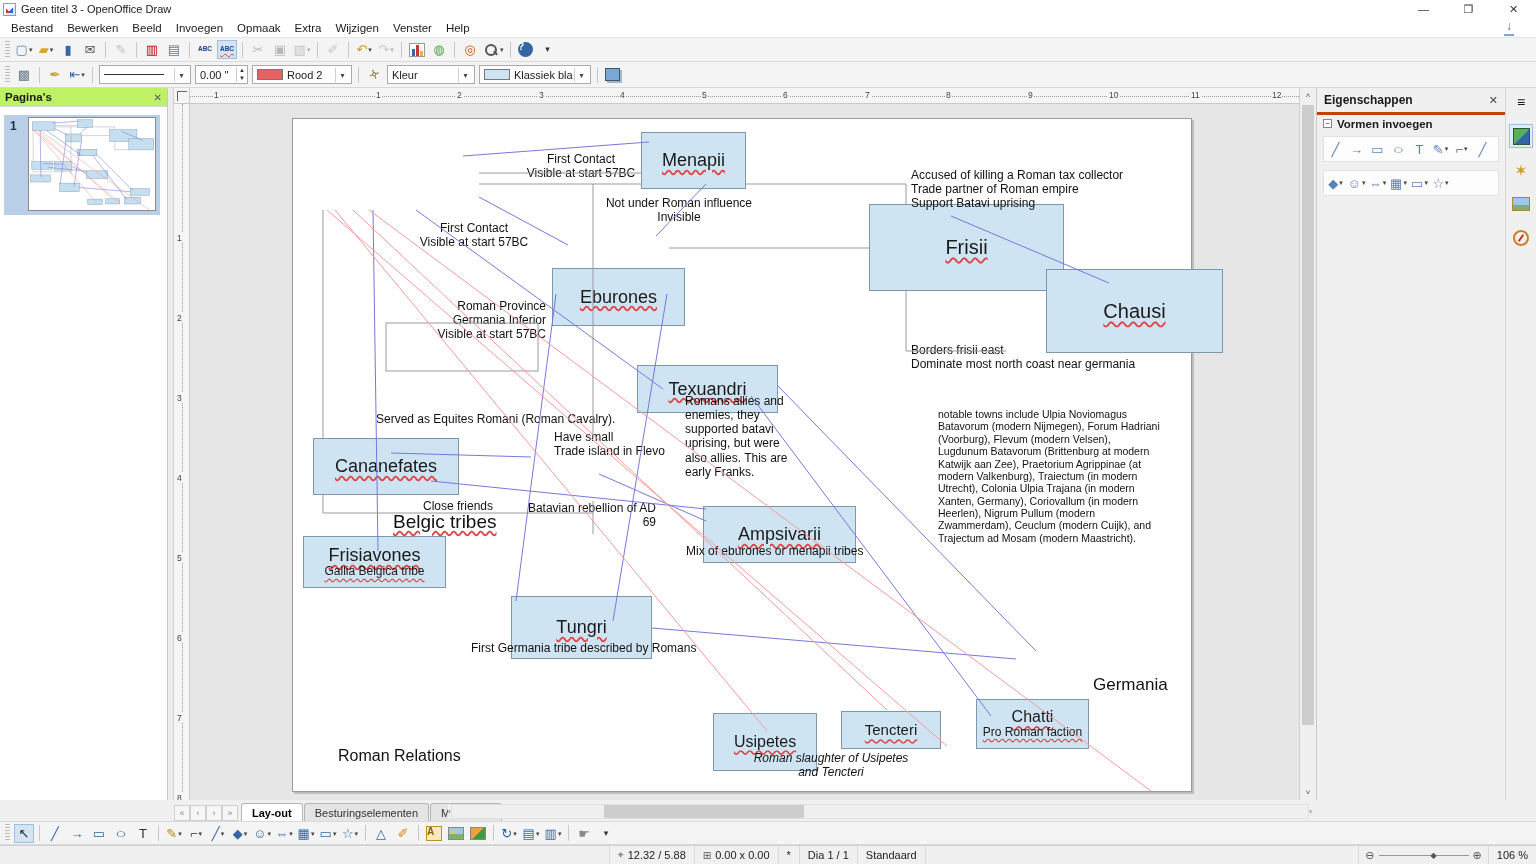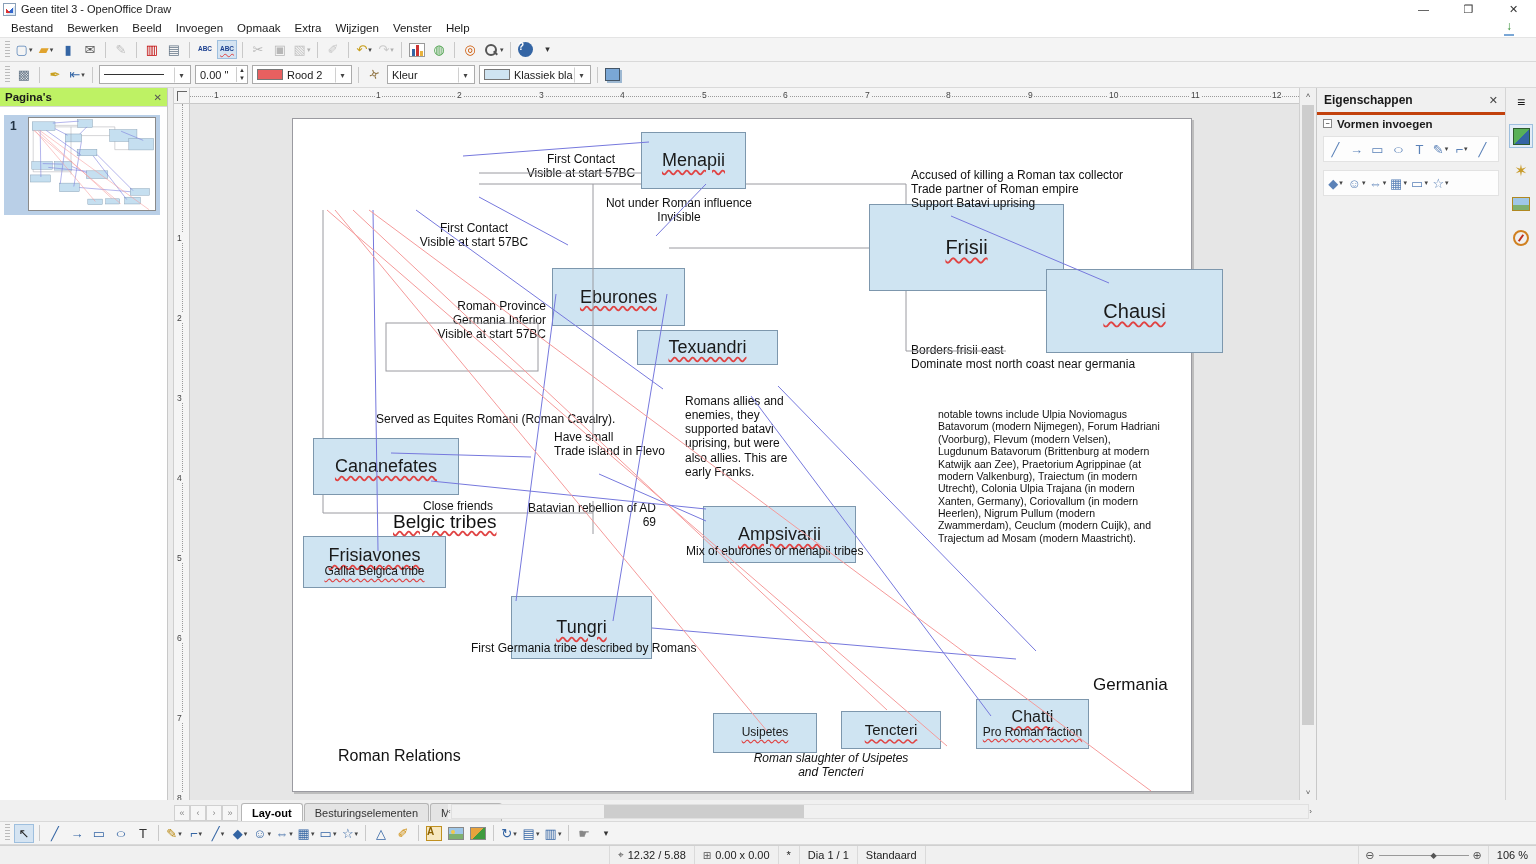--- a/index.html
+++ b/index.html
@@ -378,41 +378,41 @@
           </div>
           <div class="box" style="left: 259px; top: 117px; width: 133px; height: 58px; font-size: 18px; background: rgb(207, 228, 242); border-color: rgb(125, 151, 173); margin-top: 32px;">
             <span class="blabel">Eburones</span>
           </div>
           <div class="box" style="left: 576px; top: 85px; width: 195px; height: 87px; font-size: 20px; background: rgb(207, 228, 242); border-color: rgb(125, 151, 173);">
             <span class="blabel">Frisii</span>
           </div>
           <div class="box" style="left: 713px; top: 150px; width: 177px; height: 84px; font-size: 20px; background: rgb(207, 228, 242); border-color: rgb(125, 151, 173); margin-left: 40px;">
             <span class="blabel">Chausi</span>
           </div>
-          <div class="box" style="left: 344px; top: 211px; width: 141px; height: 35px; font-size: 18px; background: rgb(207, 228, 242); border-color: rgb(125, 151, 173);">
+          <div class="box" style="left: 344px; top: 246px; width: 141px; height: 48px; font-size: 18px; background: rgb(207, 228, 242); border-color: rgb(125, 151, 173);">
             <span class="blabel">Texuandri</span>
           </div>
           <div class="box" style="left: 20px; top: 319px; width: 146px; height: 57px; font-size: 18px; background: rgb(207, 228, 242); border-color: rgb(125, 151, 173);">
             <span class="blabel">Cananefates</span>
           </div>
           <div class="box" style="left: 10px; top: 417px; width: 143px; height: 52px; font-size: 18px; background: rgb(207, 228, 242); border-color: rgb(125, 151, 173);">
             <span class="blabel">Frisiavones</span>
             <span class="bsub">Gallia Belgica tribe</span>
           </div>
           <div class="box" style="left: 410px; top: 387px; width: 153px; height: 57px; font-size: 18px; background: rgb(207, 228, 242); border-color: rgb(125, 151, 173);">
             <span class="blabel">Ampsivarii</span>
           </div>
           <div class="box" style="left: 218px; top: 477px; width: 141px; height: 63px; font-size: 18px; background: rgb(207, 228, 242); border-color: rgb(125, 151, 173);">
             <span class="blabel">Tungri</span>
           </div>
           <div class="box" style="left: 683px; top: 580px; width: 113px; height: 50px; font-size: 16px; background: rgb(207, 228, 242); border-color: rgb(125, 151, 173);">
             <span class="blabel">Chatti</span>
             <span class="bsub">Pro Roman faction</span>
           </div>
-          <div class="box" style="left: 420px; top: 594px; width: 104px; height: 40px; font-size: 12px; background: rgb(207, 228, 242); border-color: rgb(125, 151, 173);">
+          <div class="box" style="left: 420px; top: 594px; width: 104px; height: 58px; font-size: 16px; background: rgb(207, 228, 242); border-color: rgb(125, 151, 173);">
             <span class="blabel">Usipetes</span>
           </div>
           <div class="box" style="left: 548px; top: 592px; width: 100px; height: 38px; font-size: 15px; background: rgb(207, 228, 242); border-color: rgb(125, 151, 173);">
             <span class="blabel">Tencteri</span>
           </div>
           <div class="lab" style="left: 198px; top: 33px; width: 180px; text-align: center;">First Contact
 Visible at start 57BC</div>
           <div class="lab" style="left: 296px; top: 77px; width: 180px; text-align: center;">Not under Roman influence
 Invisible</div>
           <div class="lab" style="left: 106px; top: 102px; width: 150px; text-align: center;">First Contact

